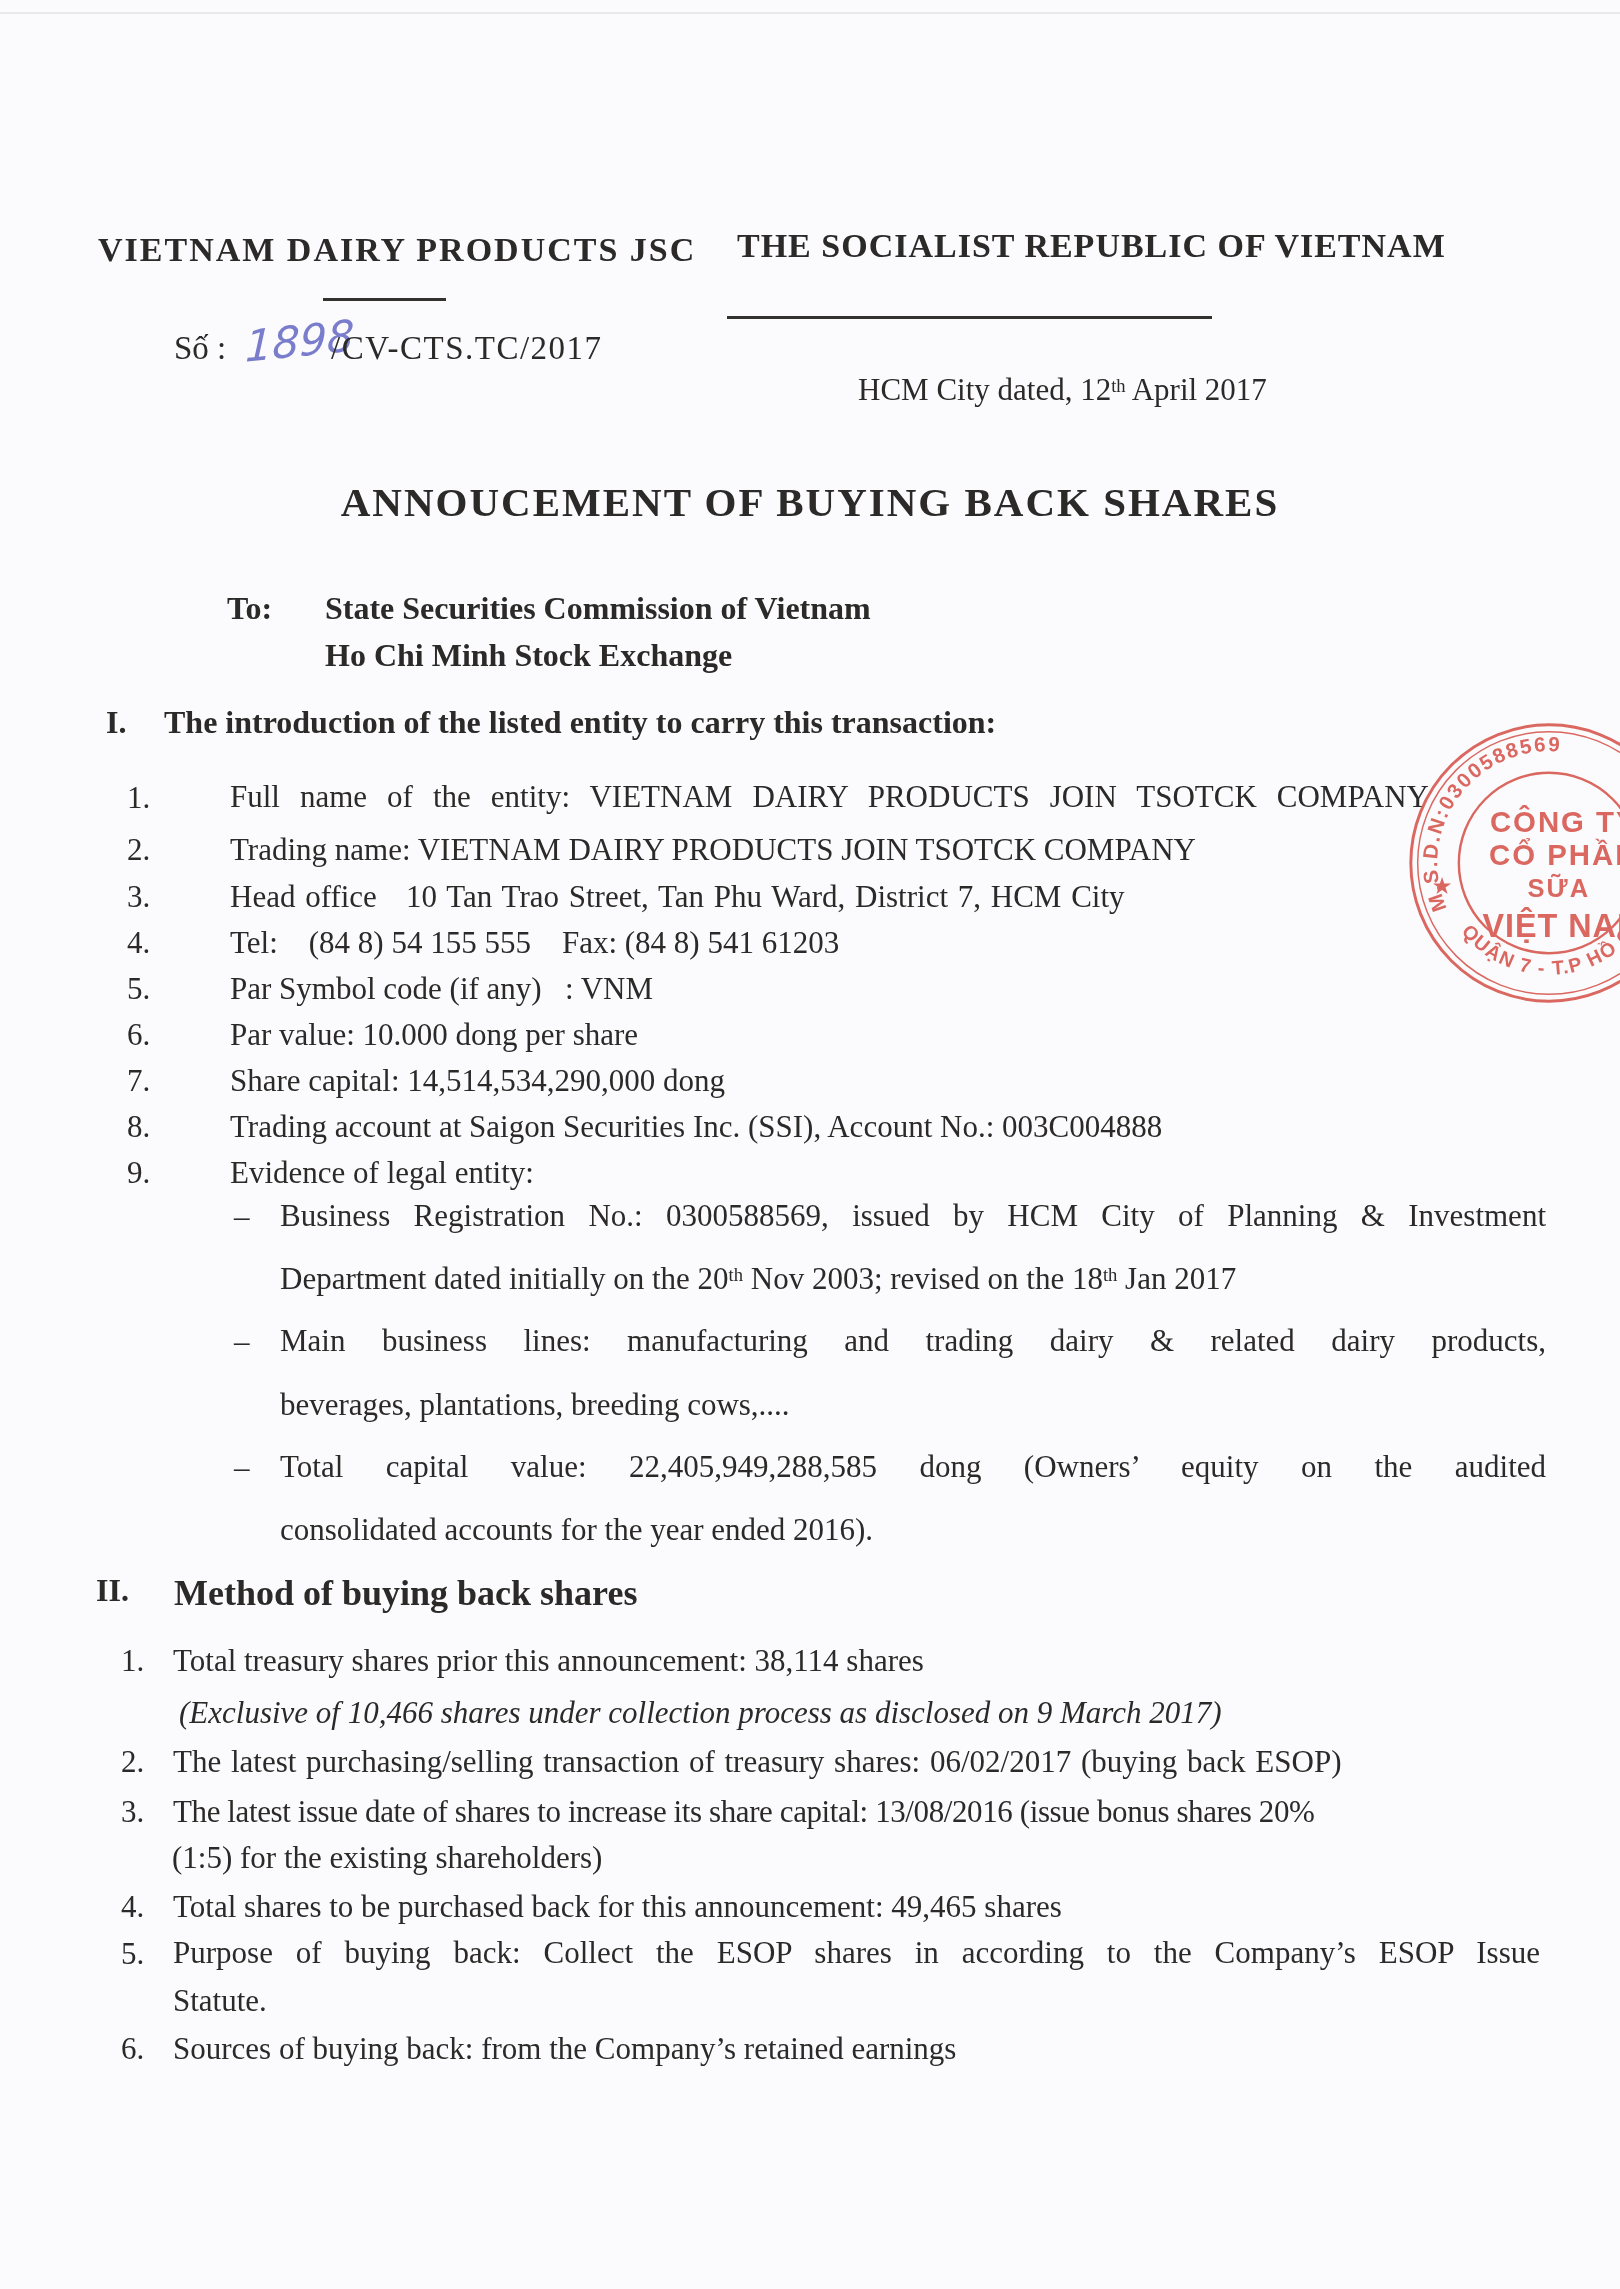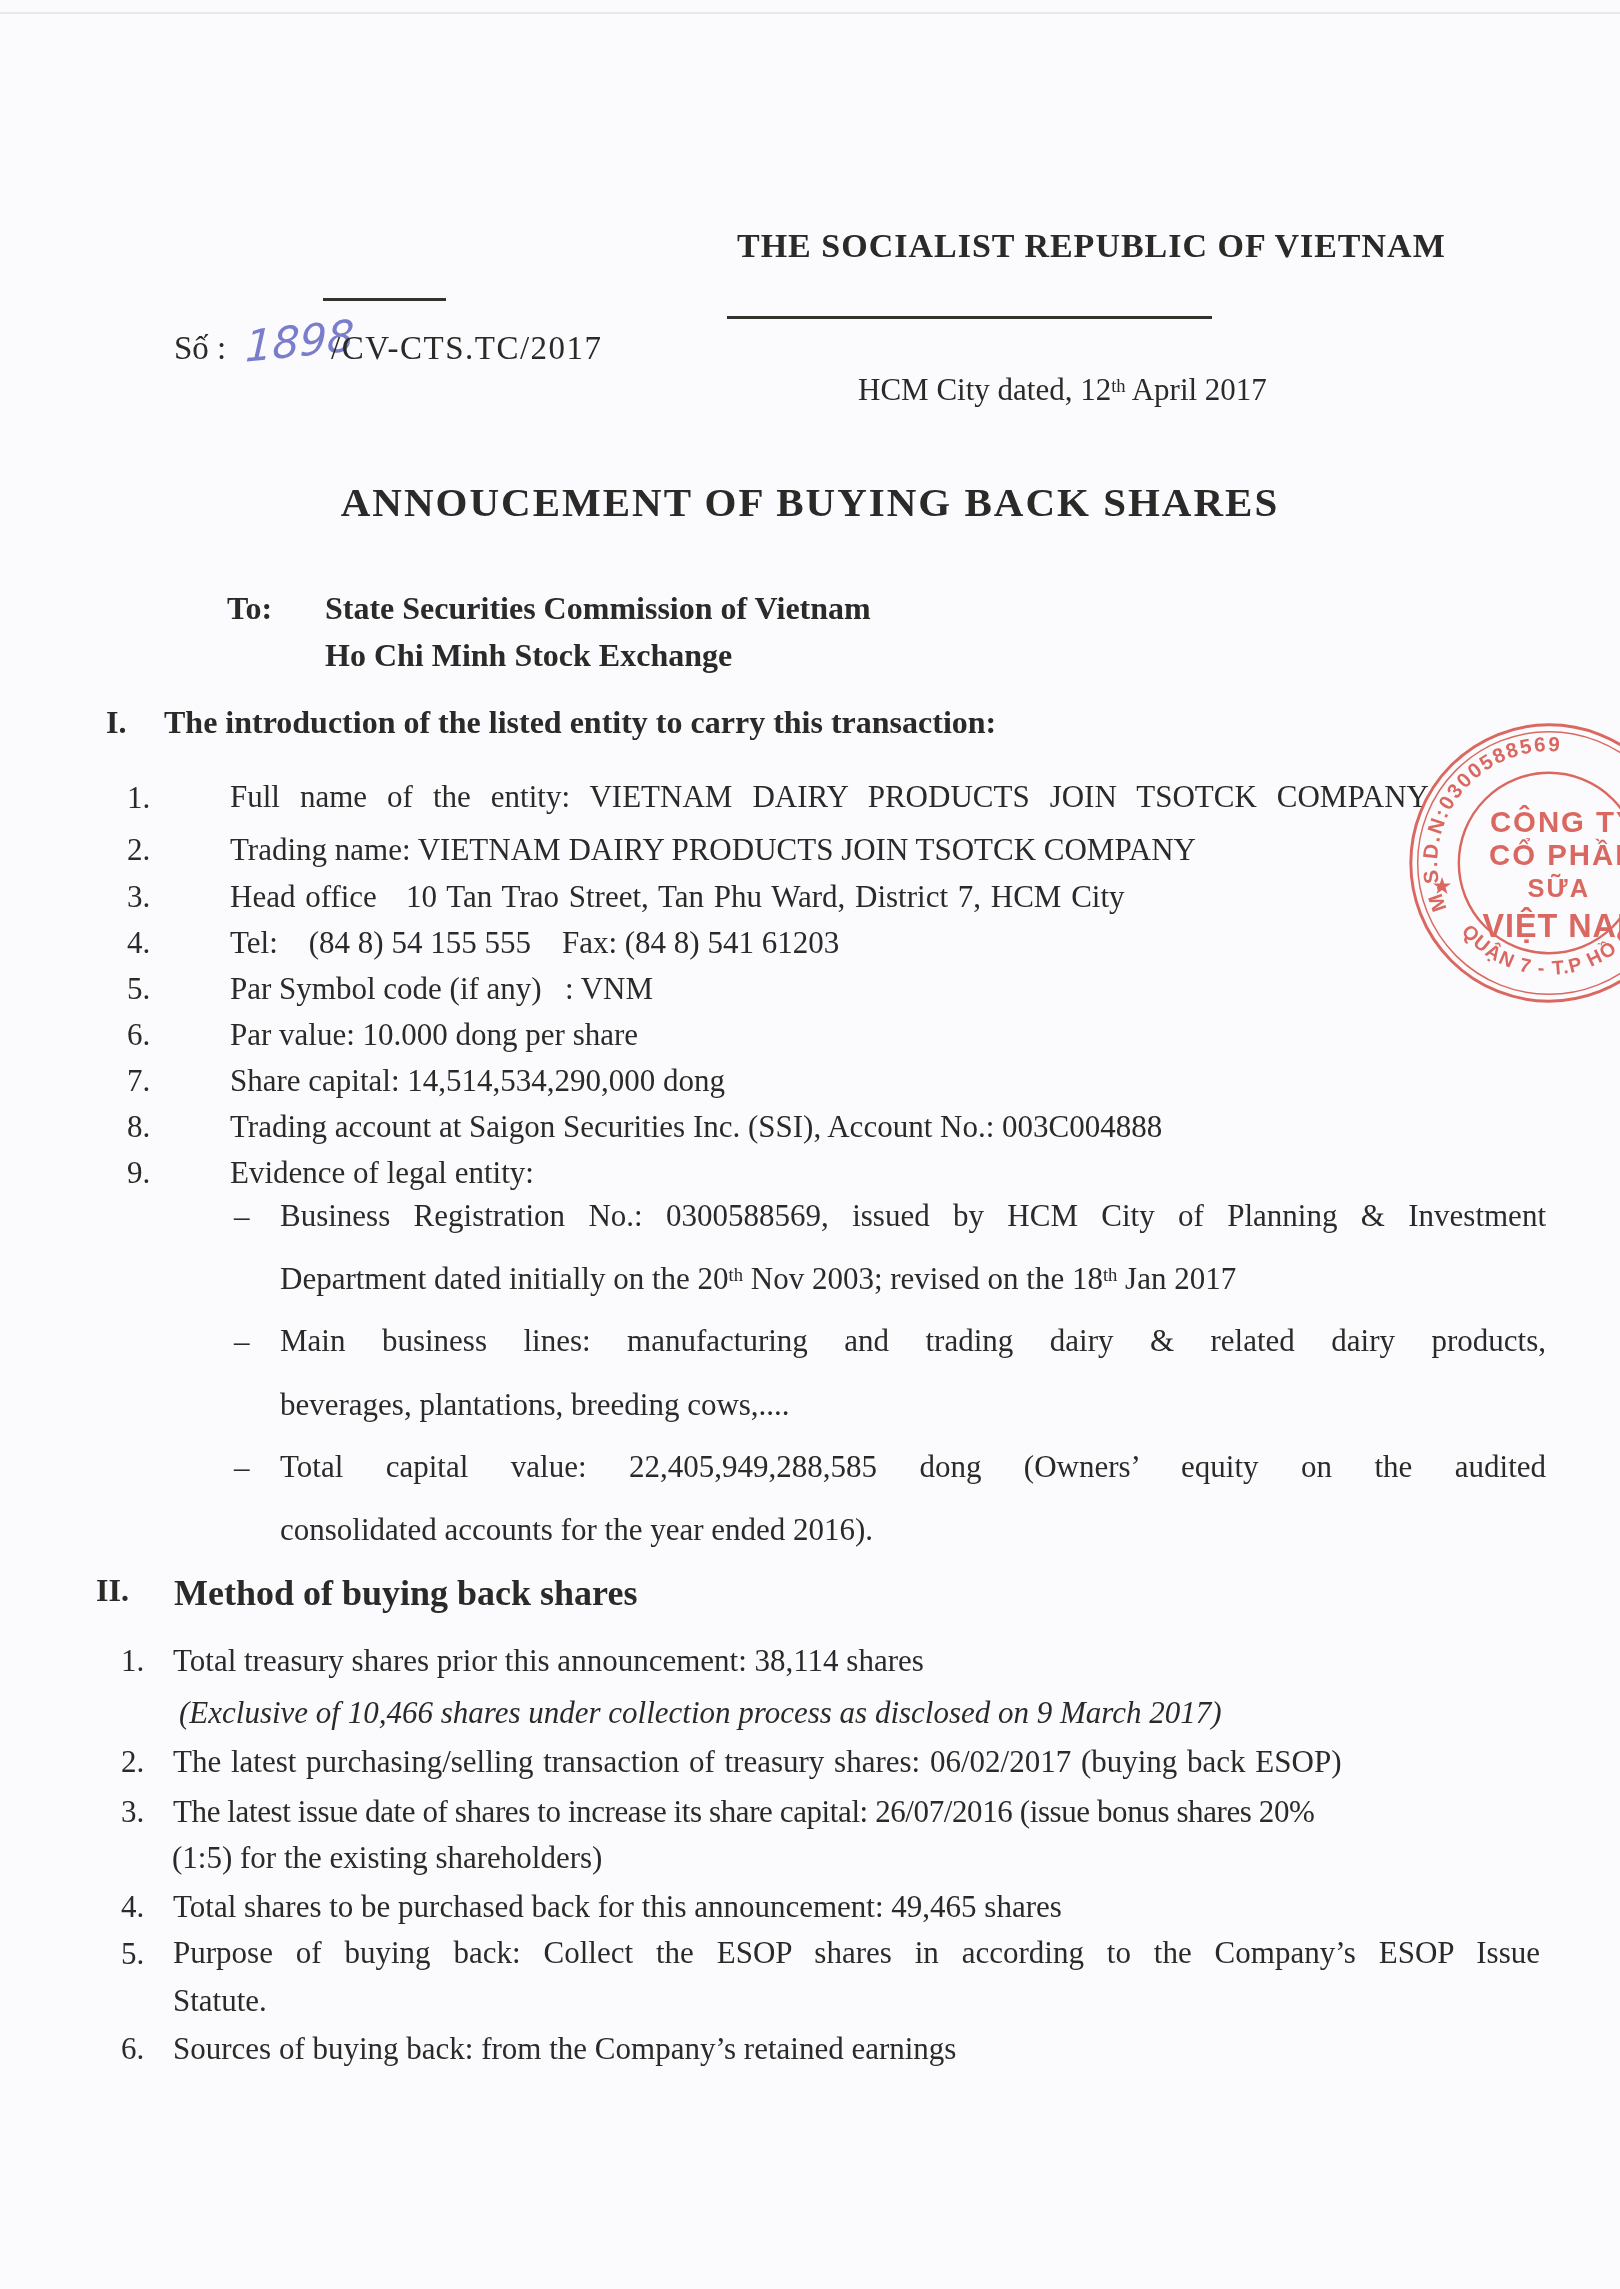--- a/index.html
+++ b/index.html
@@ -28,20 +28,21 @@
   .stamp text{fill:#d6544b; font-family:"Liberation Sans", sans-serif;}
   .stamp .arc{font-size:21px; font-weight:600; letter-spacing:2px;}
   .stamp .arcb{font-size:20px; font-weight:600; letter-spacing:1.5px;}
 </style>
 </head>
 <body>
 
 <div class="page">
   <div class="scanline"></div>
 
+  <div class="abs b center" style="left:98px; top:231px; width:573px; font-size:34px; letter-spacing:2px;">VIETNAM DAIRY PRODUCTS JSC</div>
   <div class="rule" style="left:323px; top:298px; width:123px;"></div>
 
   <div class="abs b center" style="left:737px; top:227px; width:691px; font-size:34px; letter-spacing:1px;">THE SOCIALIST REPUBLIC OF VIETNAM</div>
   <div class="rule" style="left:727px; top:316px; width:485px;"></div>
 
   <div>
     <span class="abs" style="left:174px; top:330px; font-size:33px;">Số :</span>
     <span class="abs" style="left:245px; top:316px;"><span class="hand">1898</span></span>
     <span class="abs" style="left:331px; top:330px; font-size:33px; letter-spacing:1.5px;">/CV-CTS.TC/2017</span>
   </div>
@@ -110,21 +111,21 @@
   <div>
     <span class="abs body-fs" style="left:121px; top:1642px;">1.</span>
     <span class="abs body-fs" style="left:173px; top:1642px;">Total treasury shares prior this announcement: 38,114 shares</span>
 
     <span class="abs body-fs i" style="left:179px; top:1694px;">(Exclusive of 10,466 shares under collection process as disclosed on 9 March 2017)</span>
 
     <span class="abs body-fs" style="left:121px; top:1743px;">2.</span>
     <span class="abs body-fs ws2" style="left:173px; top:1743px;">The latest purchasing/selling transaction of treasury shares: 06/02/2017 (buying back ESOP)</span>
 
     <span class="abs body-fs" style="left:121px; top:1793px;">3.</span>
-    <span class="abs body-fs tight" style="left:173px; top:1793px;">The latest issue date of shares to increase its share capital: 26/07/2016 (issue bonus shares 20%</span>
+    <span class="abs body-fs tight" style="left:173px; top:1793px;">The latest issue date of shares to increase its share capital: 13/08/2016 (issue bonus shares 20%</span>
     <span class="abs body-fs" style="left:172px; top:1839px;">(1:5) for the existing shareholders)</span>
 
     <span class="abs body-fs" style="left:121px; top:1888px;">4.</span>
     <span class="abs body-fs" style="left:173px; top:1888px;">Total shares to be purchased back for this announcement: 49,465 shares</span>
 
     <span class="abs body-fs" style="left:121px; top:1935px;">5.</span>
     <span class="abs body-fs just" style="left:173px; top:1935px; width:1367px;">Purpose of buying back: Collect the ESOP shares in according to the Company’s ESOP Issue</span>
     <span class="abs body-fs" style="left:173px; top:1982px;">Statute.</span>
 
     <span class="abs body-fs" style="left:121px; top:2030px;">6.</span>

